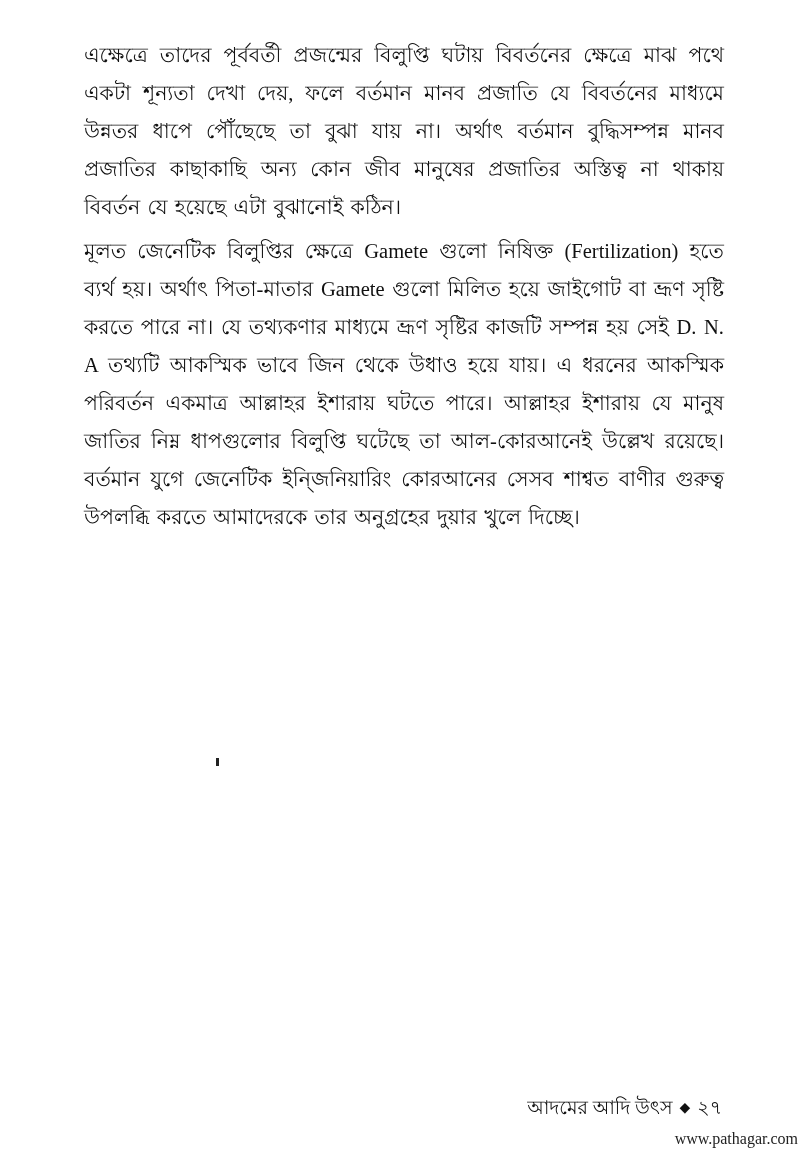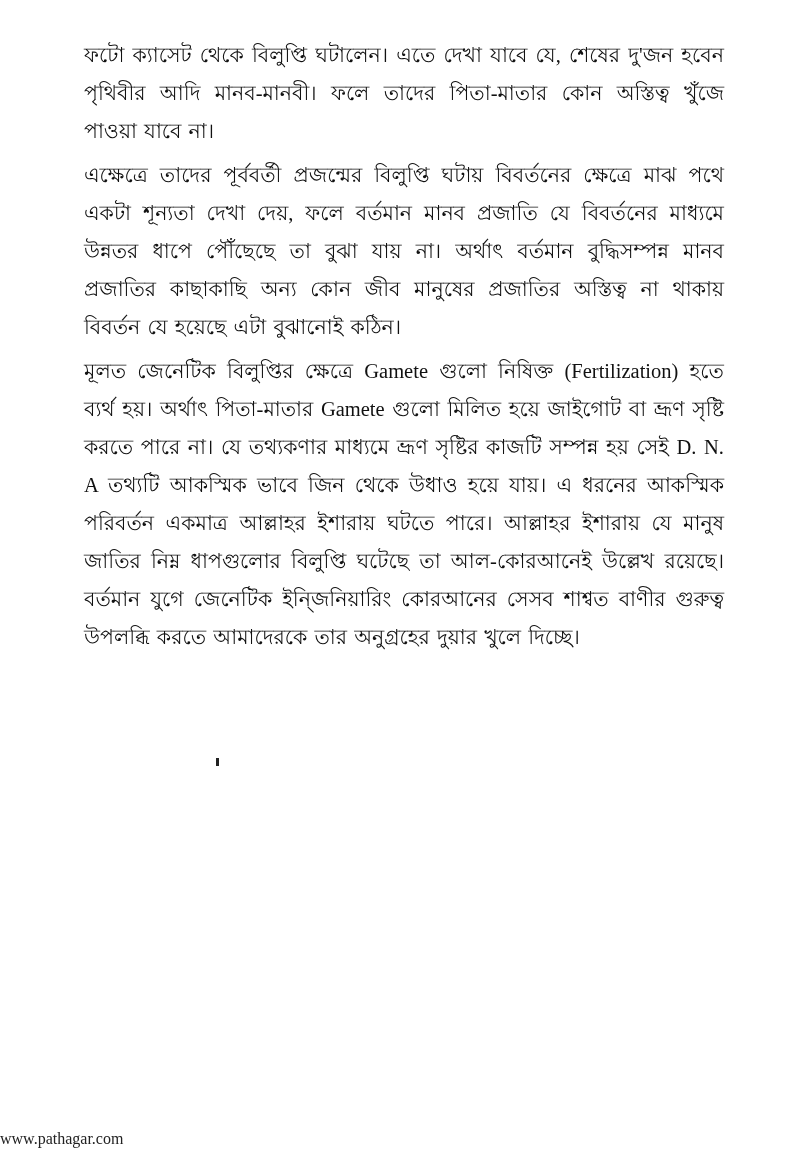--- a/index.html
+++ b/index.html
@@ -68,35 +68,37 @@
     vertical-align: 2px;
   }
   .footer-line .pagenum {
     display: inline-block;
   }
   .watermark {
     position: absolute;
     left: 0;
     right: 0;
     top: 1130px;
-    text-align: left;
+    text-align: right;
     font-size: 16px;
     color: #222222;
     font-family: "Liberation Serif", "DejaVu Serif", serif;
   }
 </style>
 </head>
 <body>
 
 <div class="page">
 
   <div class="content">
-    <p class="para">ফটো ক্যাসেট থেকে বিলুপ্তি ঘটালেন। এতে দেখা যাবে যে, শেষের দু'জন হবেন পৃথিবীর আদি মানব-মানবী। ফলে তাদের পিতা-মাতার কোন অস্তিত্ব খুঁজে পাওয়া যাবে না।</p>
     <p class="para">এক্ষেত্রে তাদের পূর্ববর্তী প্রজন্মের বিলুপ্তি ঘটায় বিবর্তনের ক্ষেত্রে মাঝ পথে একটা শূন্যতা দেখা দেয়, ফলে বর্তমান মানব প্রজাতি যে বিবর্তনের মাধ্যমে উন্নতর ধাপে পৌঁছেছে তা বুঝা যায় না। অর্থাৎ বর্তমান বুদ্ধিসম্পন্ন মানব প্রজাতির কাছাকাছি অন্য কোন জীব মানুষের প্রজাতির অস্তিত্ব না থাকায় বিবর্তন যে হয়েছে এটা বুঝানোই কঠিন।</p>
     <p class="para">মূলত জেনেটিক বিলুপ্তির ক্ষেত্রে Gamete গুলো নিষিক্ত (Fertilization) হতে ব্যর্থ হয়। অর্থাৎ পিতা-মাতার Gamete গুলো মিলিত হয়ে জাইগোট বা ভ্রূণ সৃষ্টি করতে পারে না। যে তথ্যকণার মাধ্যমে ভ্রূণ সৃষ্টির কাজটি সম্পন্ন হয় সেই D. N. A তথ্যটি আকস্মিক ভাবে জিন থেকে উধাও হয়ে যায়। এ ধরনের আকস্মিক পরিবর্তন একমাত্র আল্লাহর ইশারায় ঘটতে পারে। আল্লাহর ইশারায় যে মানুষ জাতির নিম্ন ধাপগুলোর বিলুপ্তি ঘটেছে তা আল-কোরআনেই উল্লেখ রয়েছে। বর্তমান যুগে জেনেটিক ইন্জিনিয়ারিং কোরআনের সেসব শাশ্বত বাণীর গুরুত্ব উপলব্ধি করতে আমাদেরকে তার অনুগ্রহের দুয়ার খুলে দিচ্ছে।</p>
   </div>
 
   <div class="stray-mark"></div>
 
+  <div class="footer-line">
+    <span>আদমের আদি উৎস</span><span class="diamond">◆</span><span class="pagenum">২৭</span>
+  </div>
 
   <div class="watermark">www.pathagar.com</div>
 
 </div>
 
 </body></html>

